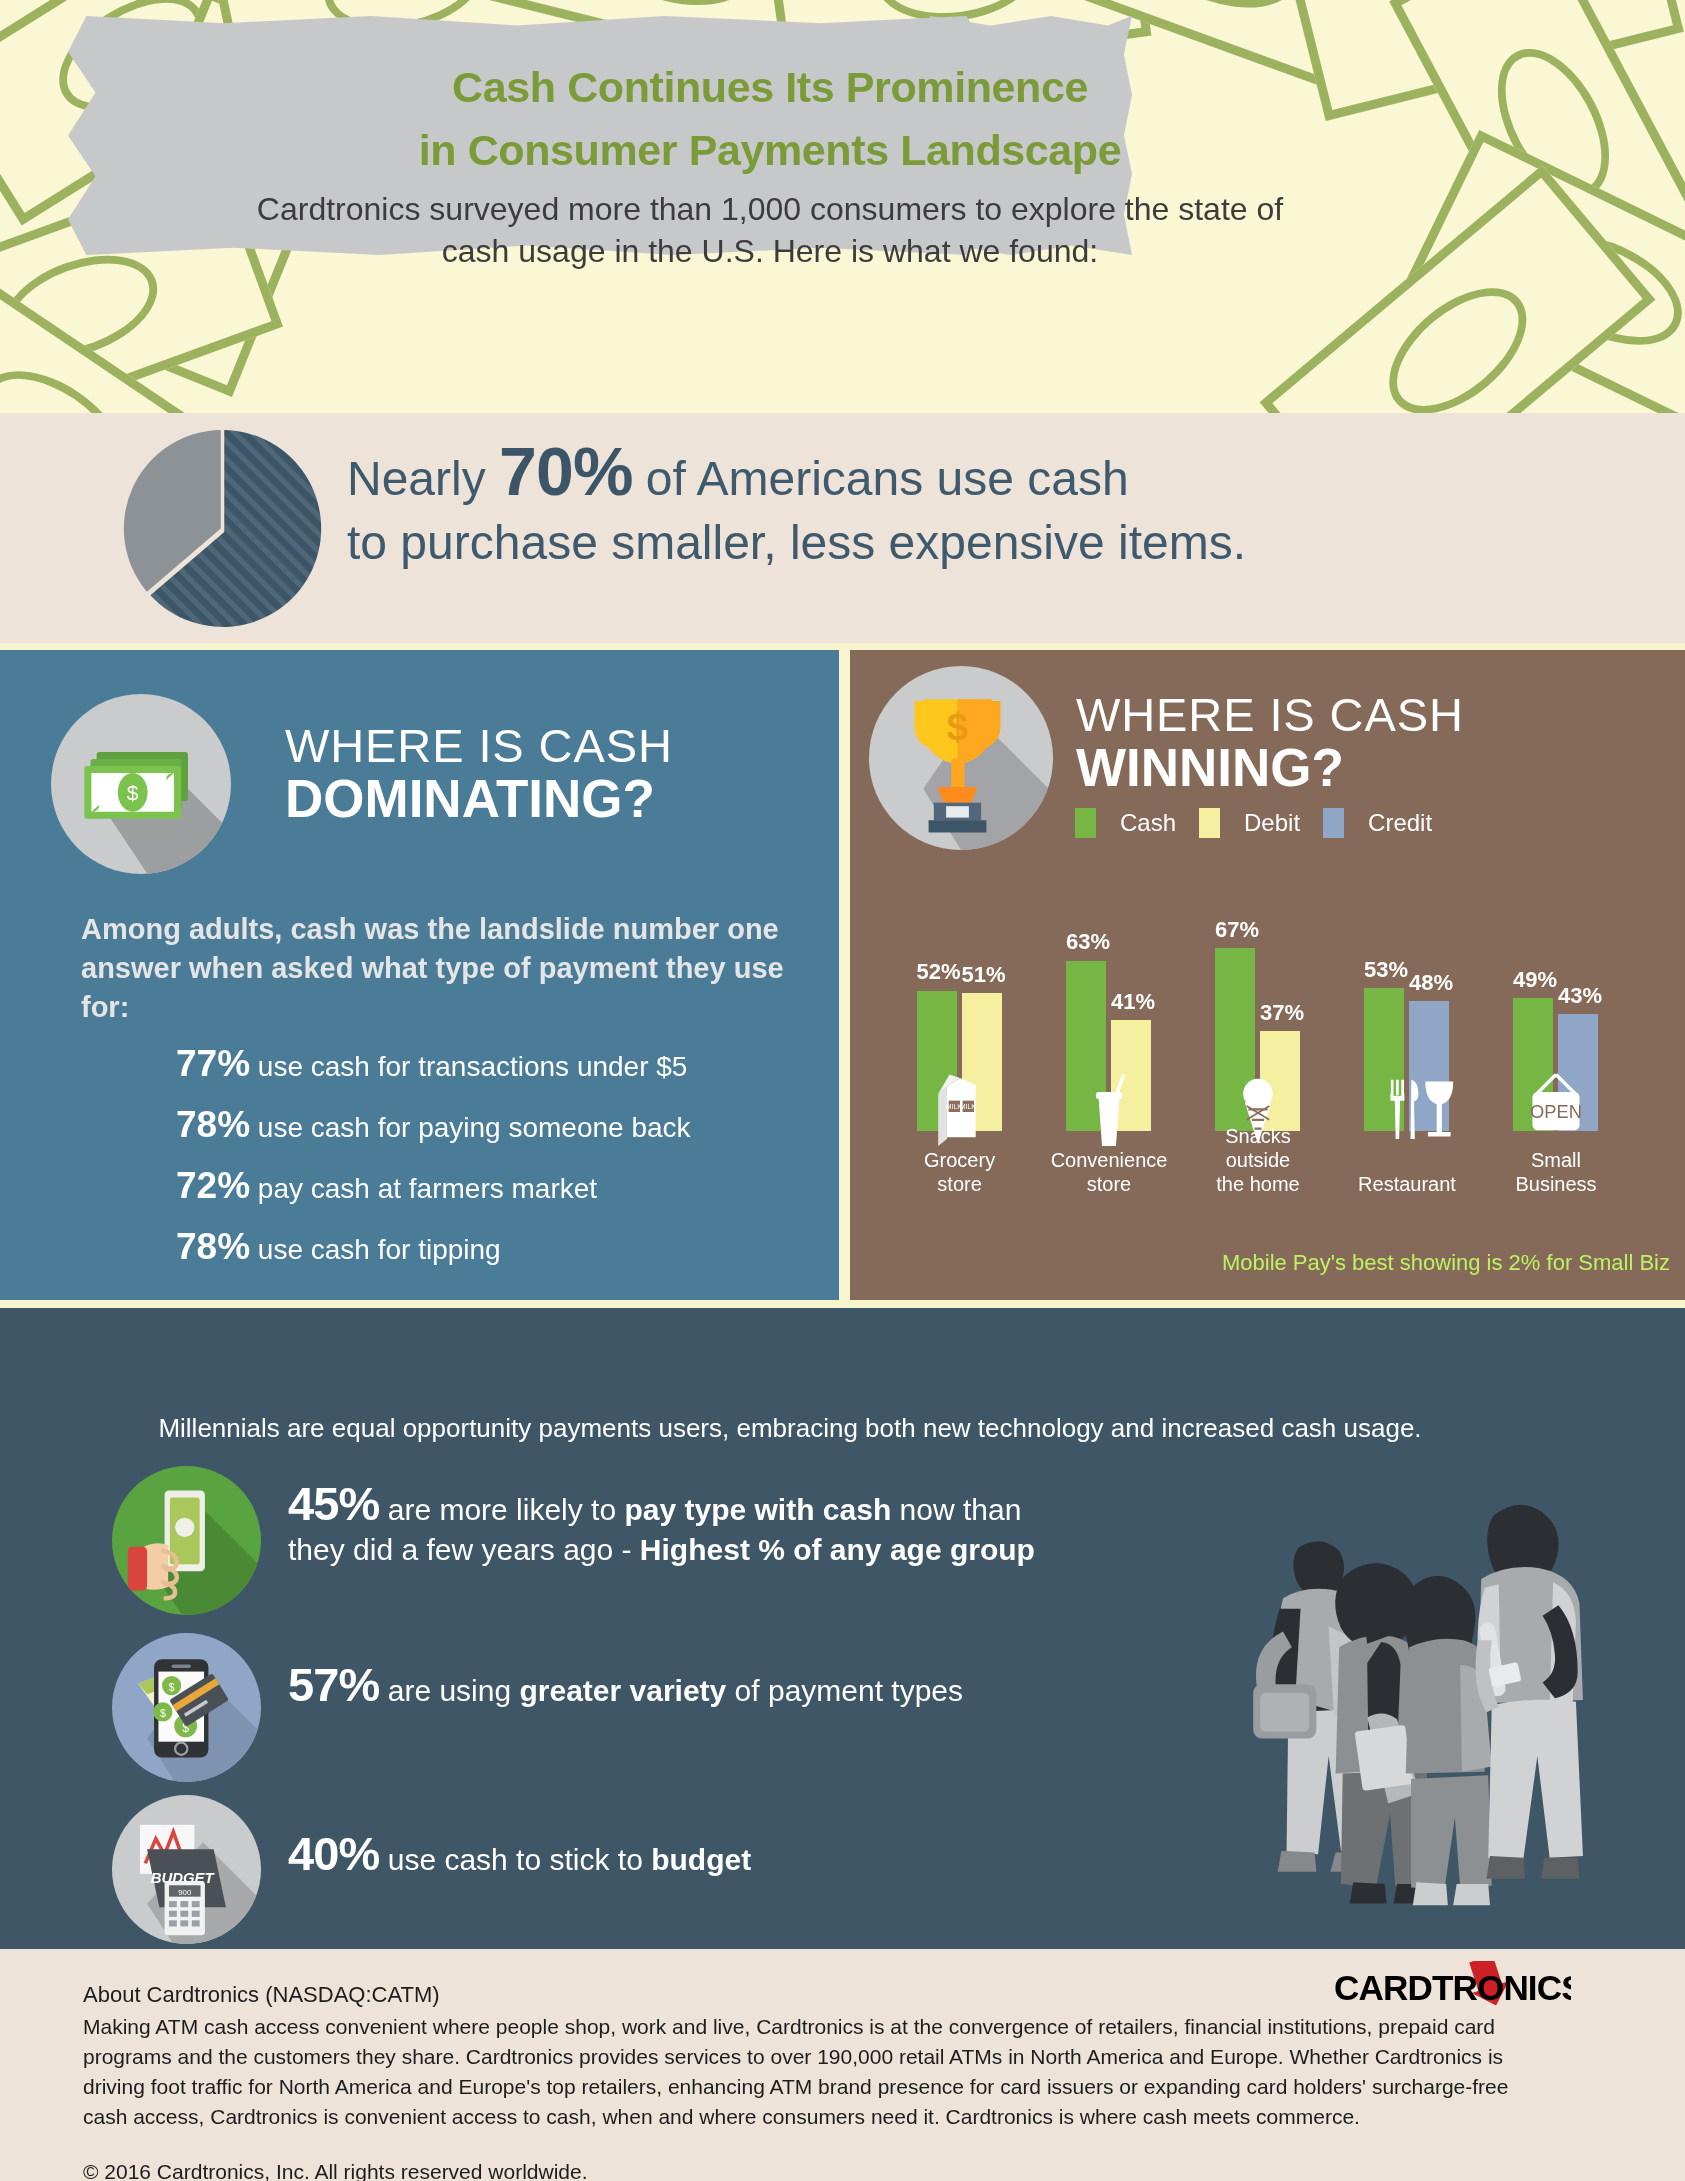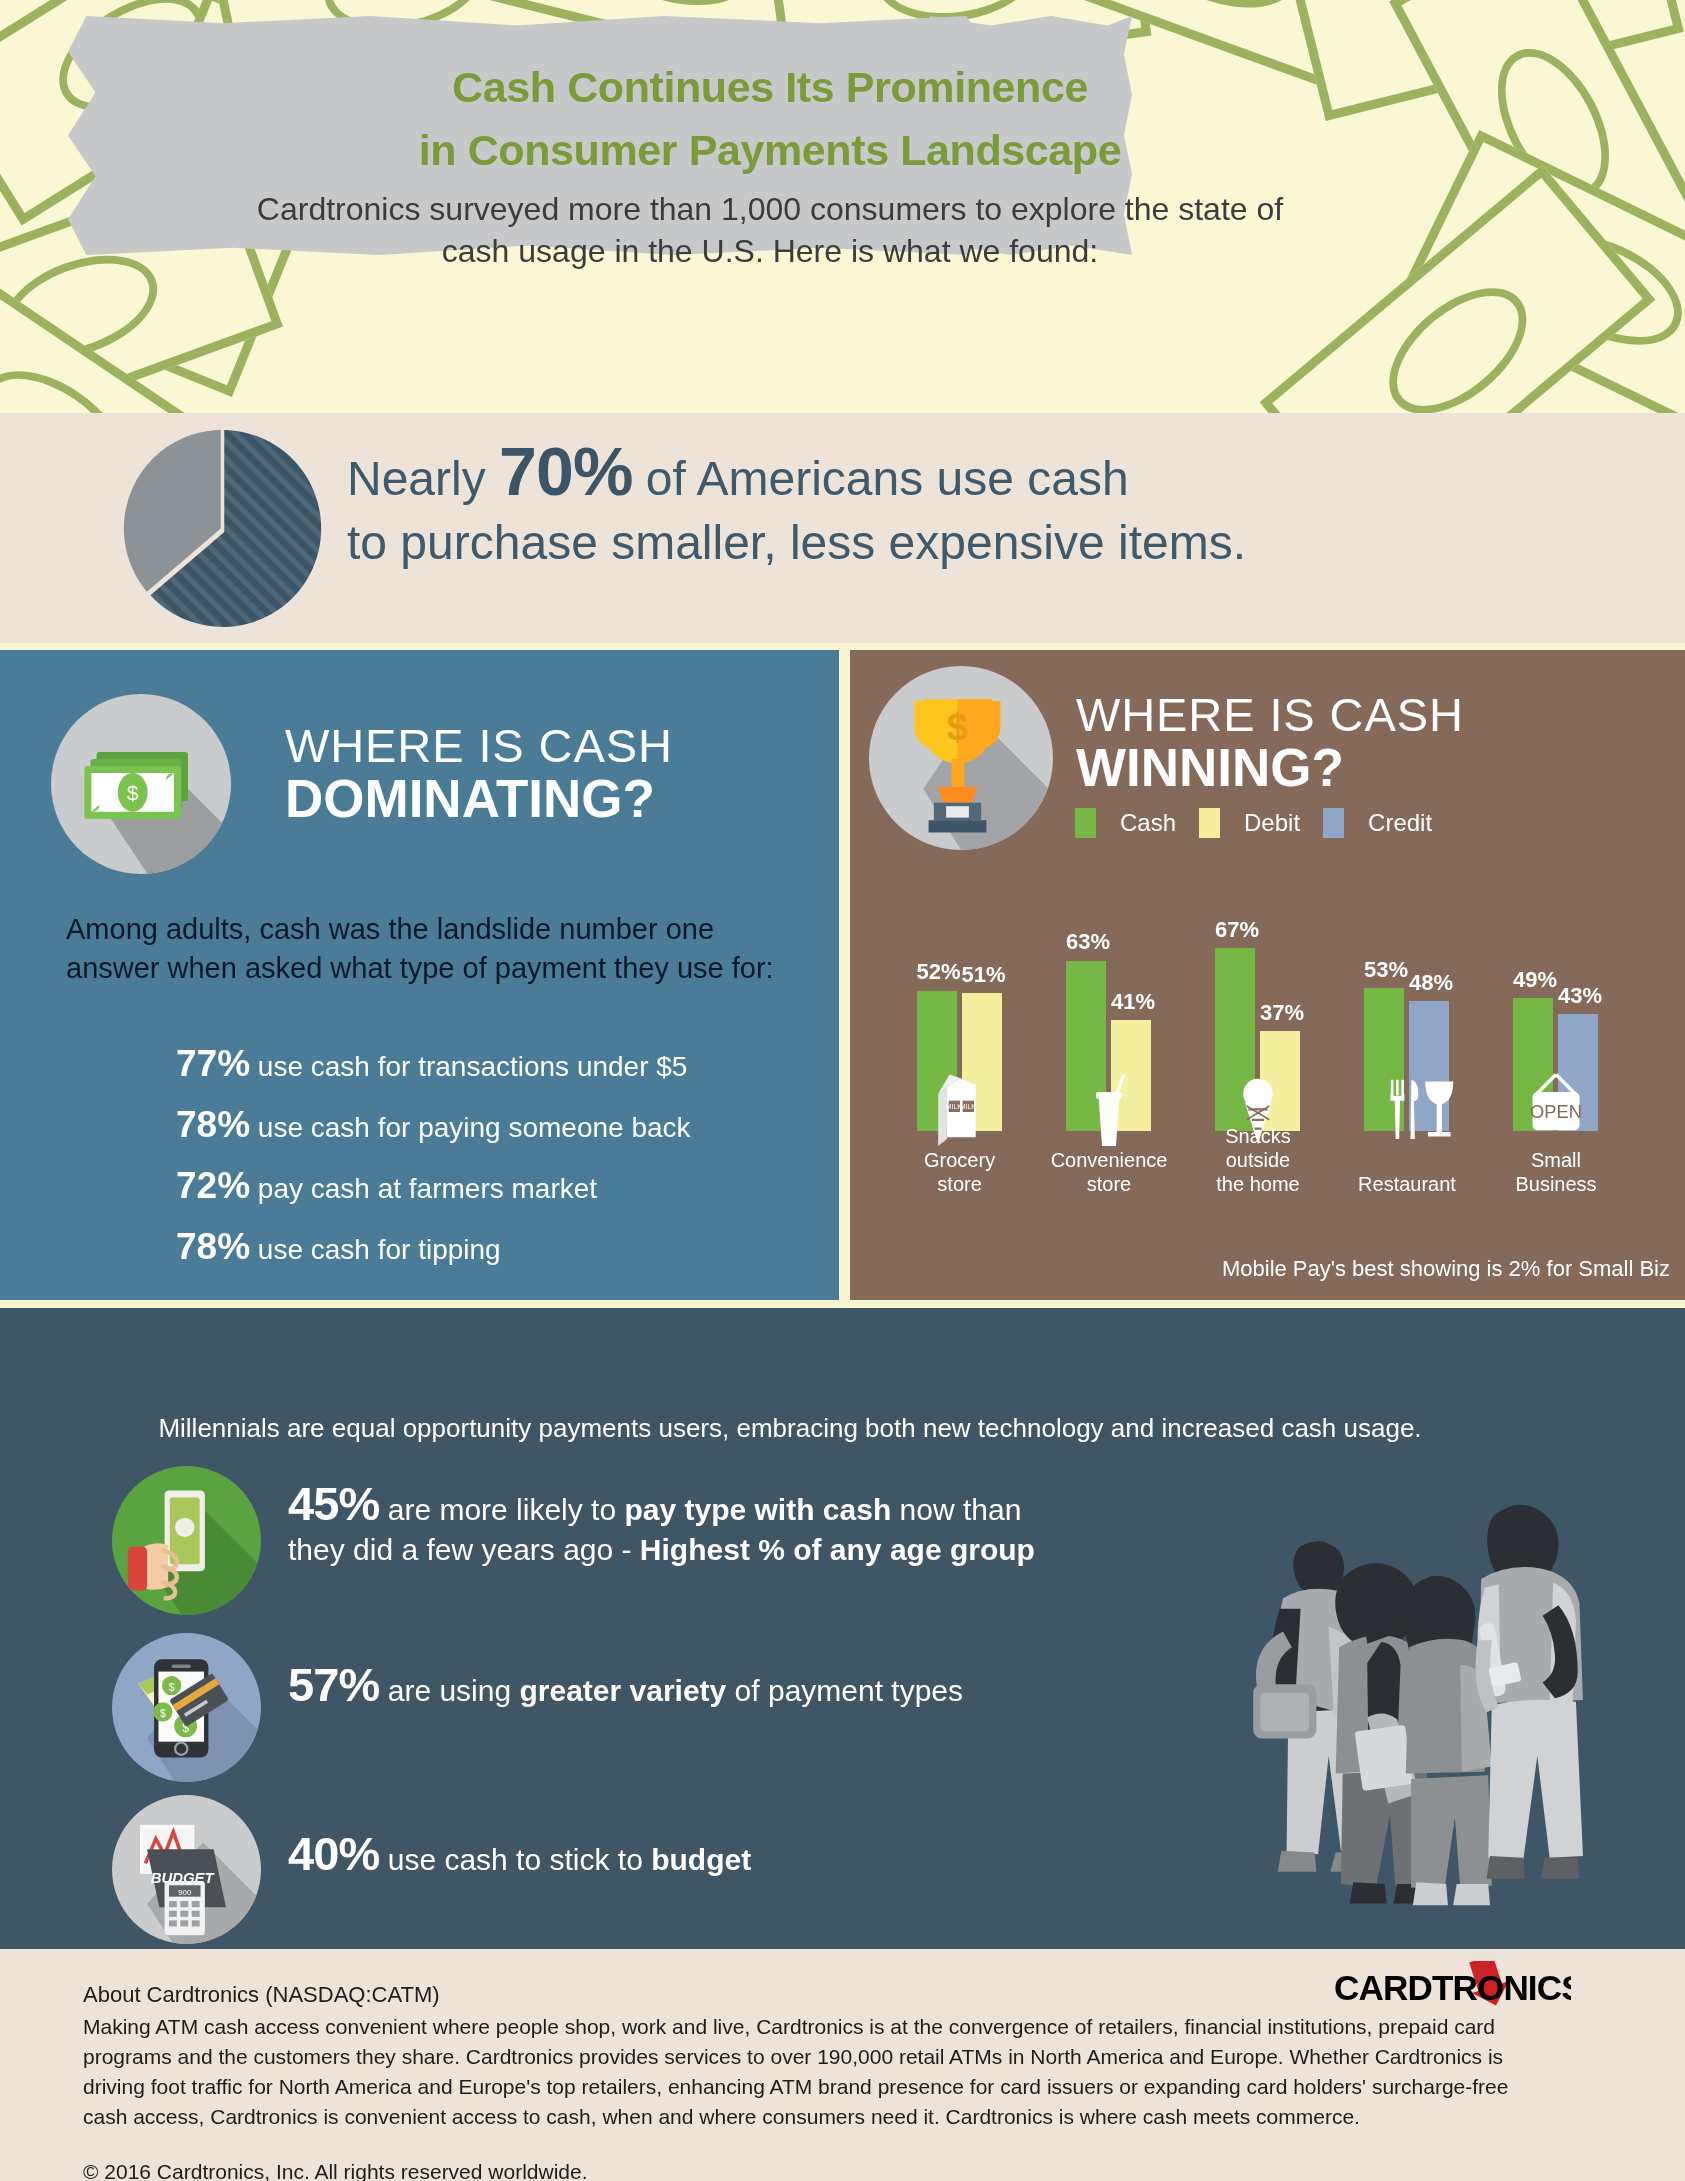--- a/index.html
+++ b/index.html
@@ -44,42 +44,42 @@
   .pie-text{position:absolute;left:347px;top:439px;width:1255px;color:#3F5A6C;
      font-size:48px;line-height:64px;font-weight:300;}
   .pie-text b{font-weight:bold;font-size:68px;line-height:64px;color:#3C5668;letter-spacing:-0.9px;}
 
   
   .panel-dom{position:absolute;left:0px;top:650px;width:839px;height:650px;background:#4A7C98;}
   .dom-icon-circle{position:absolute;left:51px;top:44px;width:180px;height:180px;border-radius:50%;background:#C9CBCD;overflow:hidden;}
   .dom-head{position:absolute;left:285px;top:70px;width:527px;color:#fff;}
   .dom-head .l1{font-size:47px;line-height:51px;font-weight:300;letter-spacing:0.9px;}
   .dom-head .l2{font-size:53px;line-height:56px;font-weight:bold;letter-spacing:0px;}
-  .dom-body{position:absolute;left:66px;top:260px;width:729px;color:#0f172a;font-size:29px;line-height:39px;font-weight:400;}
+  .dom-body{position:absolute;left:81px;top:260px;width:729px;color:#e5e5e5;font-size:29px;line-height:39px;font-weight:700;}
   .dom-list{position:absolute;left:176px;top:395px;width:650px;color:#fff;}
   .dom-list .row{font-size:28px;line-height:37px;margin-bottom:21px;font-weight:300;}
   .dom-list .row b{font-size:37px;font-weight:bold;}
 
   
   .panel-win{position:absolute;left:850px;top:650px;width:836px;height:650px;background:#866A59;}
   .win-icon-circle{position:absolute;left:19.3px;top:16px;width:184px;height:184px;border-radius:50%;background:#C9CBCD;overflow:hidden;}
   .win-head{position:absolute;left:226px;top:39px;width:579px;color:#fff;}
   .win-head .l1{font-size:47px;line-height:51px;font-weight:300;letter-spacing:0.9px;}
   .win-head .l2{font-size:53px;line-height:56px;font-weight:bold;}
   .legend{position:absolute;left:225px;top:158px;display:flex;gap:23px;align-items:center;color:#fff;font-size:24px;}
   .legend .item{display:flex;align-items:center;gap:24px;}
   .legend .sw{width:21px;height:30px;display:inline-block;}
 
   .chart{position:absolute;left:26px;top:202px;width:790px;height:456px;}
   .grp{position:absolute;bottom:177px;}
   .bar{position:absolute;bottom:0;width:40px;}
   .blabel{position:absolute;width:79px;text-align:center;color:#fff;font-size:22px;font-weight:bold;}
   .cat{position:absolute;bottom:112px;width:132px;text-align:center;color:#fff;font-size:20px;line-height:24px;}
   .caticon{position:absolute;bottom:162px;width:132px;height:75px;}
-  .footnote{position:absolute;right:16px;bottom:18px;color:#ffffff;font-size:22px;font-weight:300;}
+  .footnote{position:absolute;right:16px;bottom:24px;color:#bef264;font-size:22px;font-weight:300;}
 
   
   .panel-mil{position:absolute;left:0;top:1308px;width:1685px;height:641px;background:#3F5666;}
   .mil-head{position:absolute;left:0;top:32px;width:1563px;text-align:center;color:#fff;font-size:54px;font-weight:300;letter-spacing:0.4px;}
   .mil-head b{font-weight:bold;}
   .mil-sub{position:absolute;left:0;top:105px;width:1580px;text-align:center;color:#fff;font-size:26px;font-weight:300;}
   .mil-row{position:absolute;left:112px;width:1018px;height:154px;}
   .mil-circle{position:absolute;left:0;top:0;width:149px;height:149px;border-radius:50%;overflow:hidden;}
   .mil-text{position:absolute;left:176px;top:17.6px;width:843px;color:#fff;font-size:30px;line-height:40px;font-weight:300;}
   .mil-text .big{font-size:47px;font-weight:bold;letter-spacing:-0.9px;}

